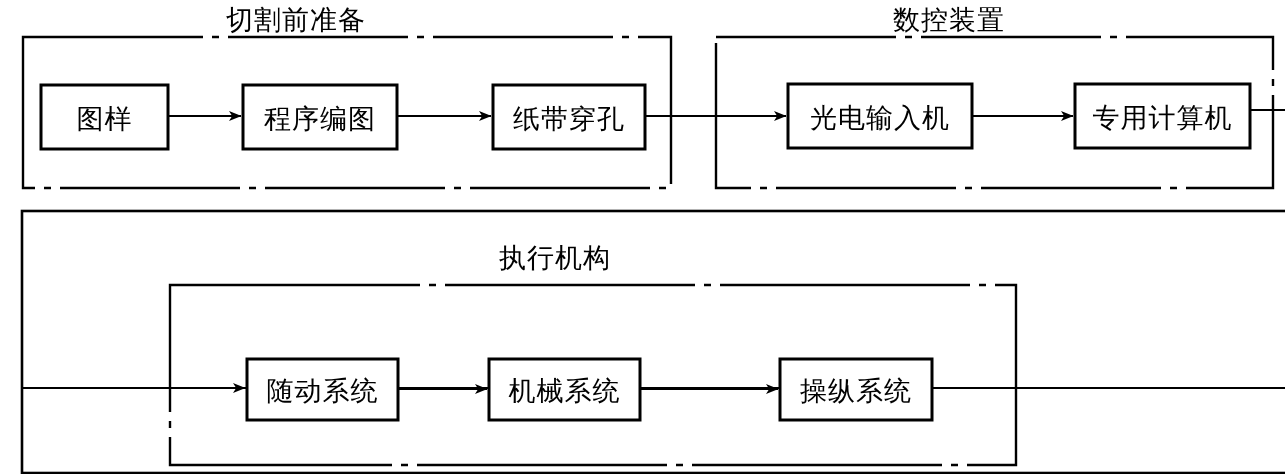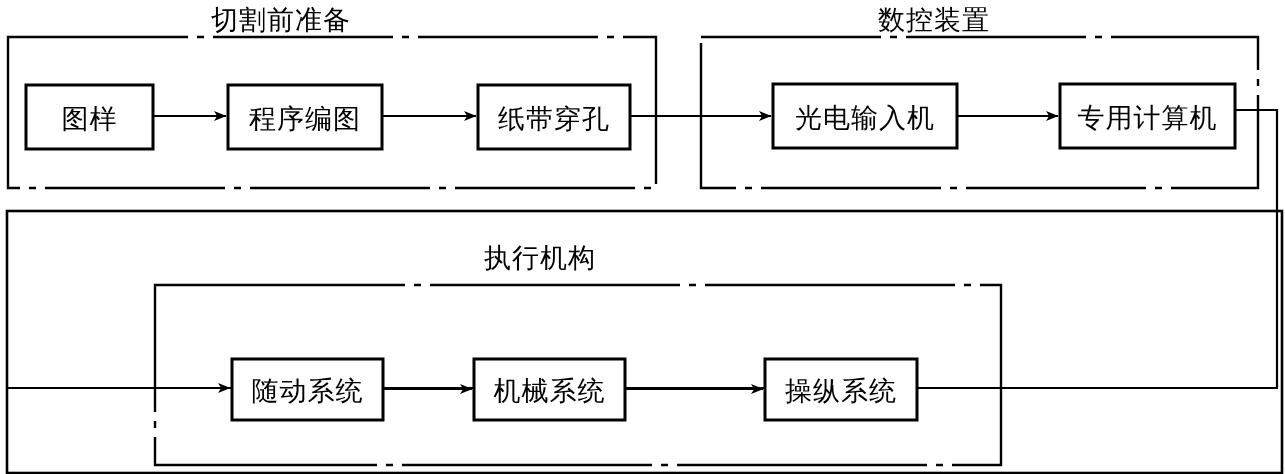--- a/index.html
+++ b/index.html
@@ -11,20 +11,21 @@
     width: 1285px;
     height: 474px;
     font-family: "DejaVu Sans", "Liberation Sans", sans-serif;
     overflow: hidden;
   }
   #diagram-root {
     position: relative;
     width: 1060px;
     height: 474px;
     background: #ffffff;
+    margin-left: 15px;
   }
   svg.diagram-canvas {
     position: absolute;
     left: 0;
     top: 0;
     width: 1285px;
     height: 474px;
     display: block;
   }
   .box-rect {

